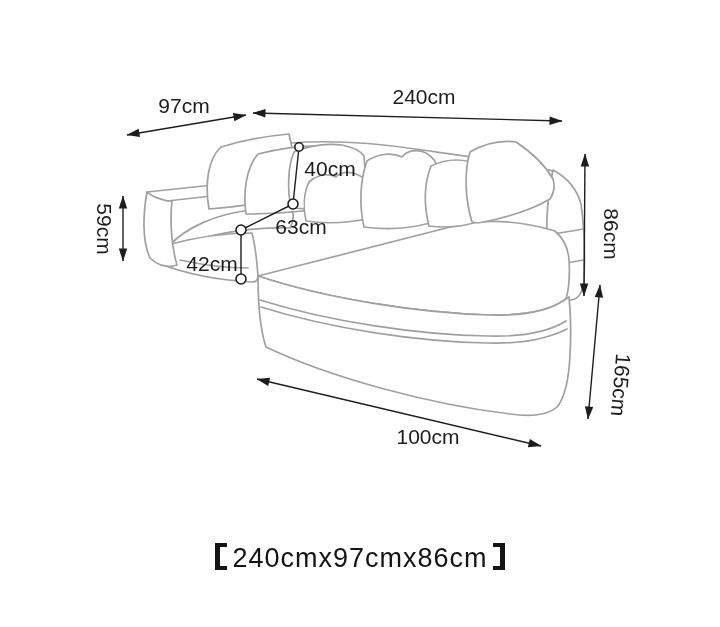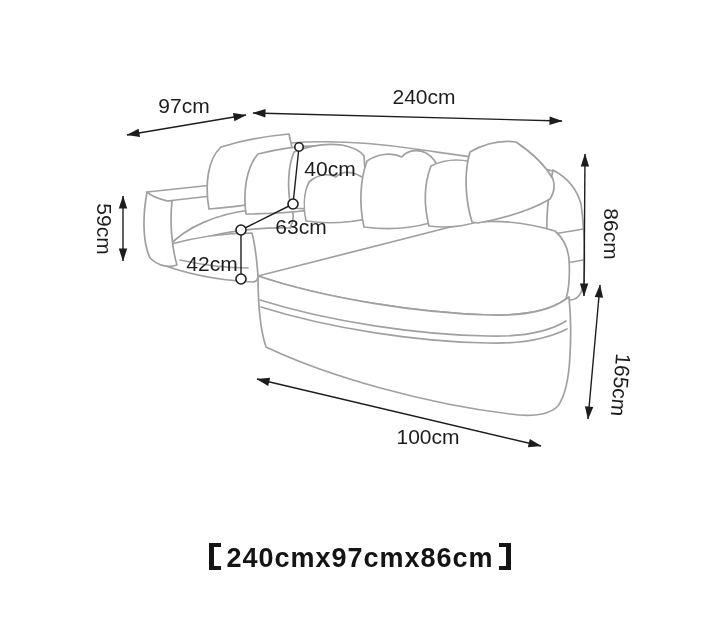--- a/index.html
+++ b/index.html
@@ -1,21 +1,21 @@
 <!DOCTYPE html>
 <html><head>
 <meta charset="utf-8">
 <style>
   html,body{margin:0;padding:0;background:#ffffff;}
   .stage{position:relative;width:720px;height:627px;background:#ffffff;overflow:hidden;
          font-family:"Liberation Sans","DejaVu Sans",sans-serif;}
   .stage svg{position:absolute;left:0;top:0;}
   .dim-text{font-family:"Liberation Sans","DejaVu Sans",sans-serif;font-size:21px;fill:#1d1d1d;}
   .caption{position:absolute;left:0;top:543px;width:720px;text-align:center;
-           font-size:27px;font-weight:700;color:#141414;letter-spacing:1px;}
+           font-size:27px;font-weight:400;color:#141414;letter-spacing:1px;}
   .caption .br{display:inline-block;width:7px;height:19px;vertical-align:-3px;}
   .caption .br-l{border-left:5px solid #141414;border-top:4.5px solid #141414;border-bottom:4.5px solid #141414;margin-right:5px;}
   .caption .br-r{border-right:5px solid #141414;border-top:4.5px solid #141414;border-bottom:4.5px solid #141414;margin-left:5px;}
 </style>
 </head>
 <body>
 
 <div class="stage">
 
 <svg width="720" height="627" viewBox="0 0 720 627">

